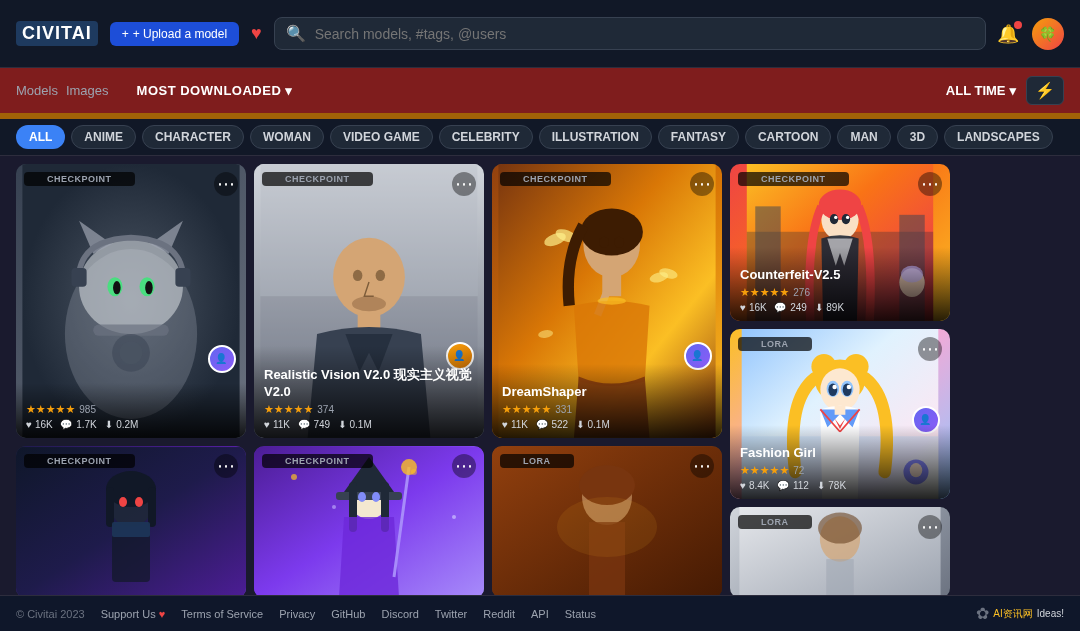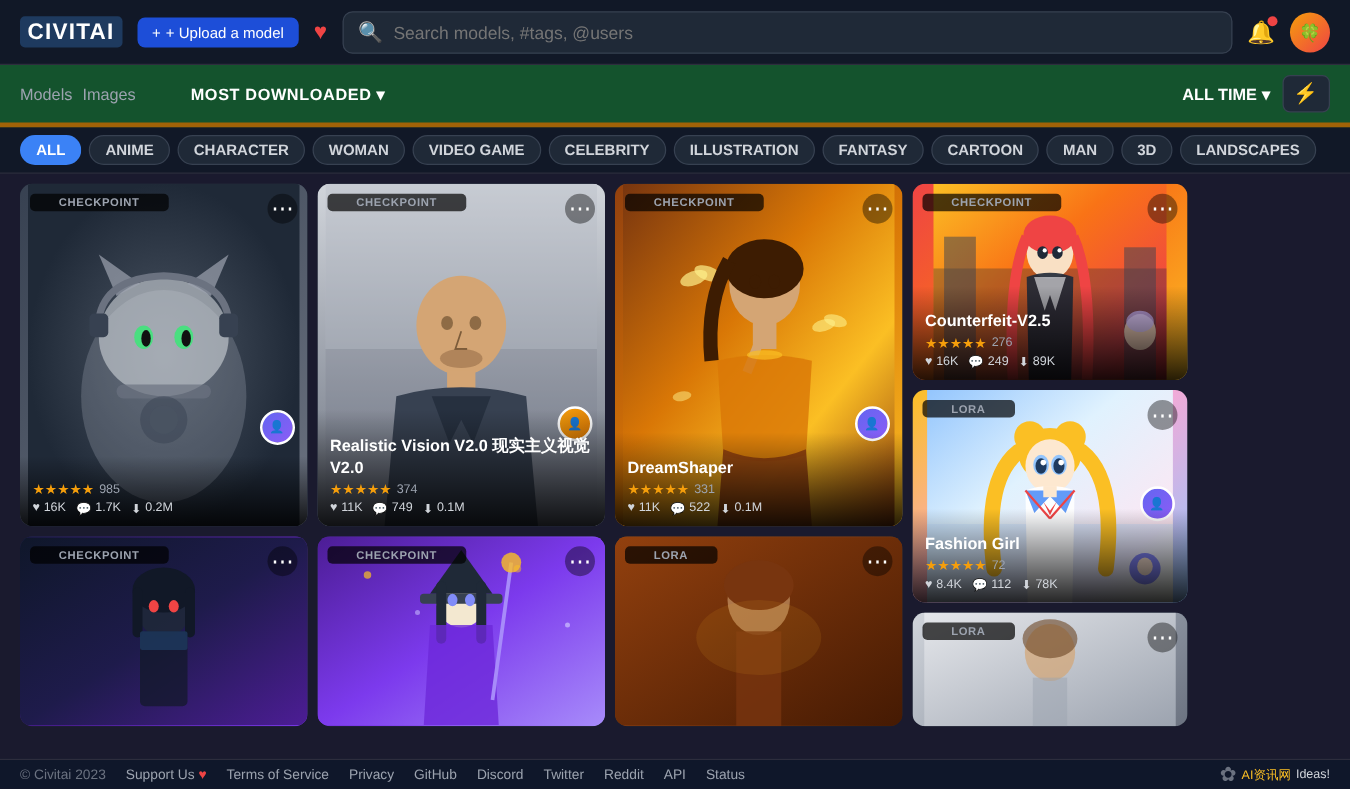--- a/index.html
+++ b/index.html
@@ -12,21 +12,21 @@
       overflow: hidden;
       position: relative;
     }
 
     
     .header {
       display: flex;
       align-items: center;
       background: #111827;
       padding: 0 16px;
-      height: 52px;
+      height: 68px;
       border-bottom: 1px solid #2d2d3d;
       gap: 12px;
     }
     .logo {
       display: flex;
       align-items: center;
       gap: 6px;
       font-size: 20px;
       font-weight: 800;
       letter-spacing: 1px;
@@ -104,24 +104,24 @@
       align-items: center;
       justify-content: center;
       font-size: 14px;
       cursor: pointer;
     }
 
     
     .filter-bar {
       display: flex;
       align-items: center;
-      background: #14532d;
+      background: #7f1d1d;
       padding: 8px 16px;
-      gap: 28px;
-      border-bottom: 4px solid #a16207;
+      gap: 12px;
+      border-bottom: 6px solid #a16207;
     }
     .filter-tabs {
       display: flex;
       gap: 8px;
     }
     .filter-tab {
       color: #9ca3af;
       font-size: 13px;
       cursor: pointer;
       padding: 2px 0;
@@ -303,21 +303,21 @@
       top: 0;
       left: 0;
     }
 
     
     .footer {
       display: flex;
       align-items: center;
       background: #0f172a;
       padding: 0 16px;
-      height: 24px;
+      height: 36px;
       border-top: 1px solid #2d2d3d;
       gap: 16px;
       font-size: 11px;
       color: #6b7280;
       position: absolute;
       bottom: 0;
       left: 0;
       right: 0;
     }
     .footer a {

